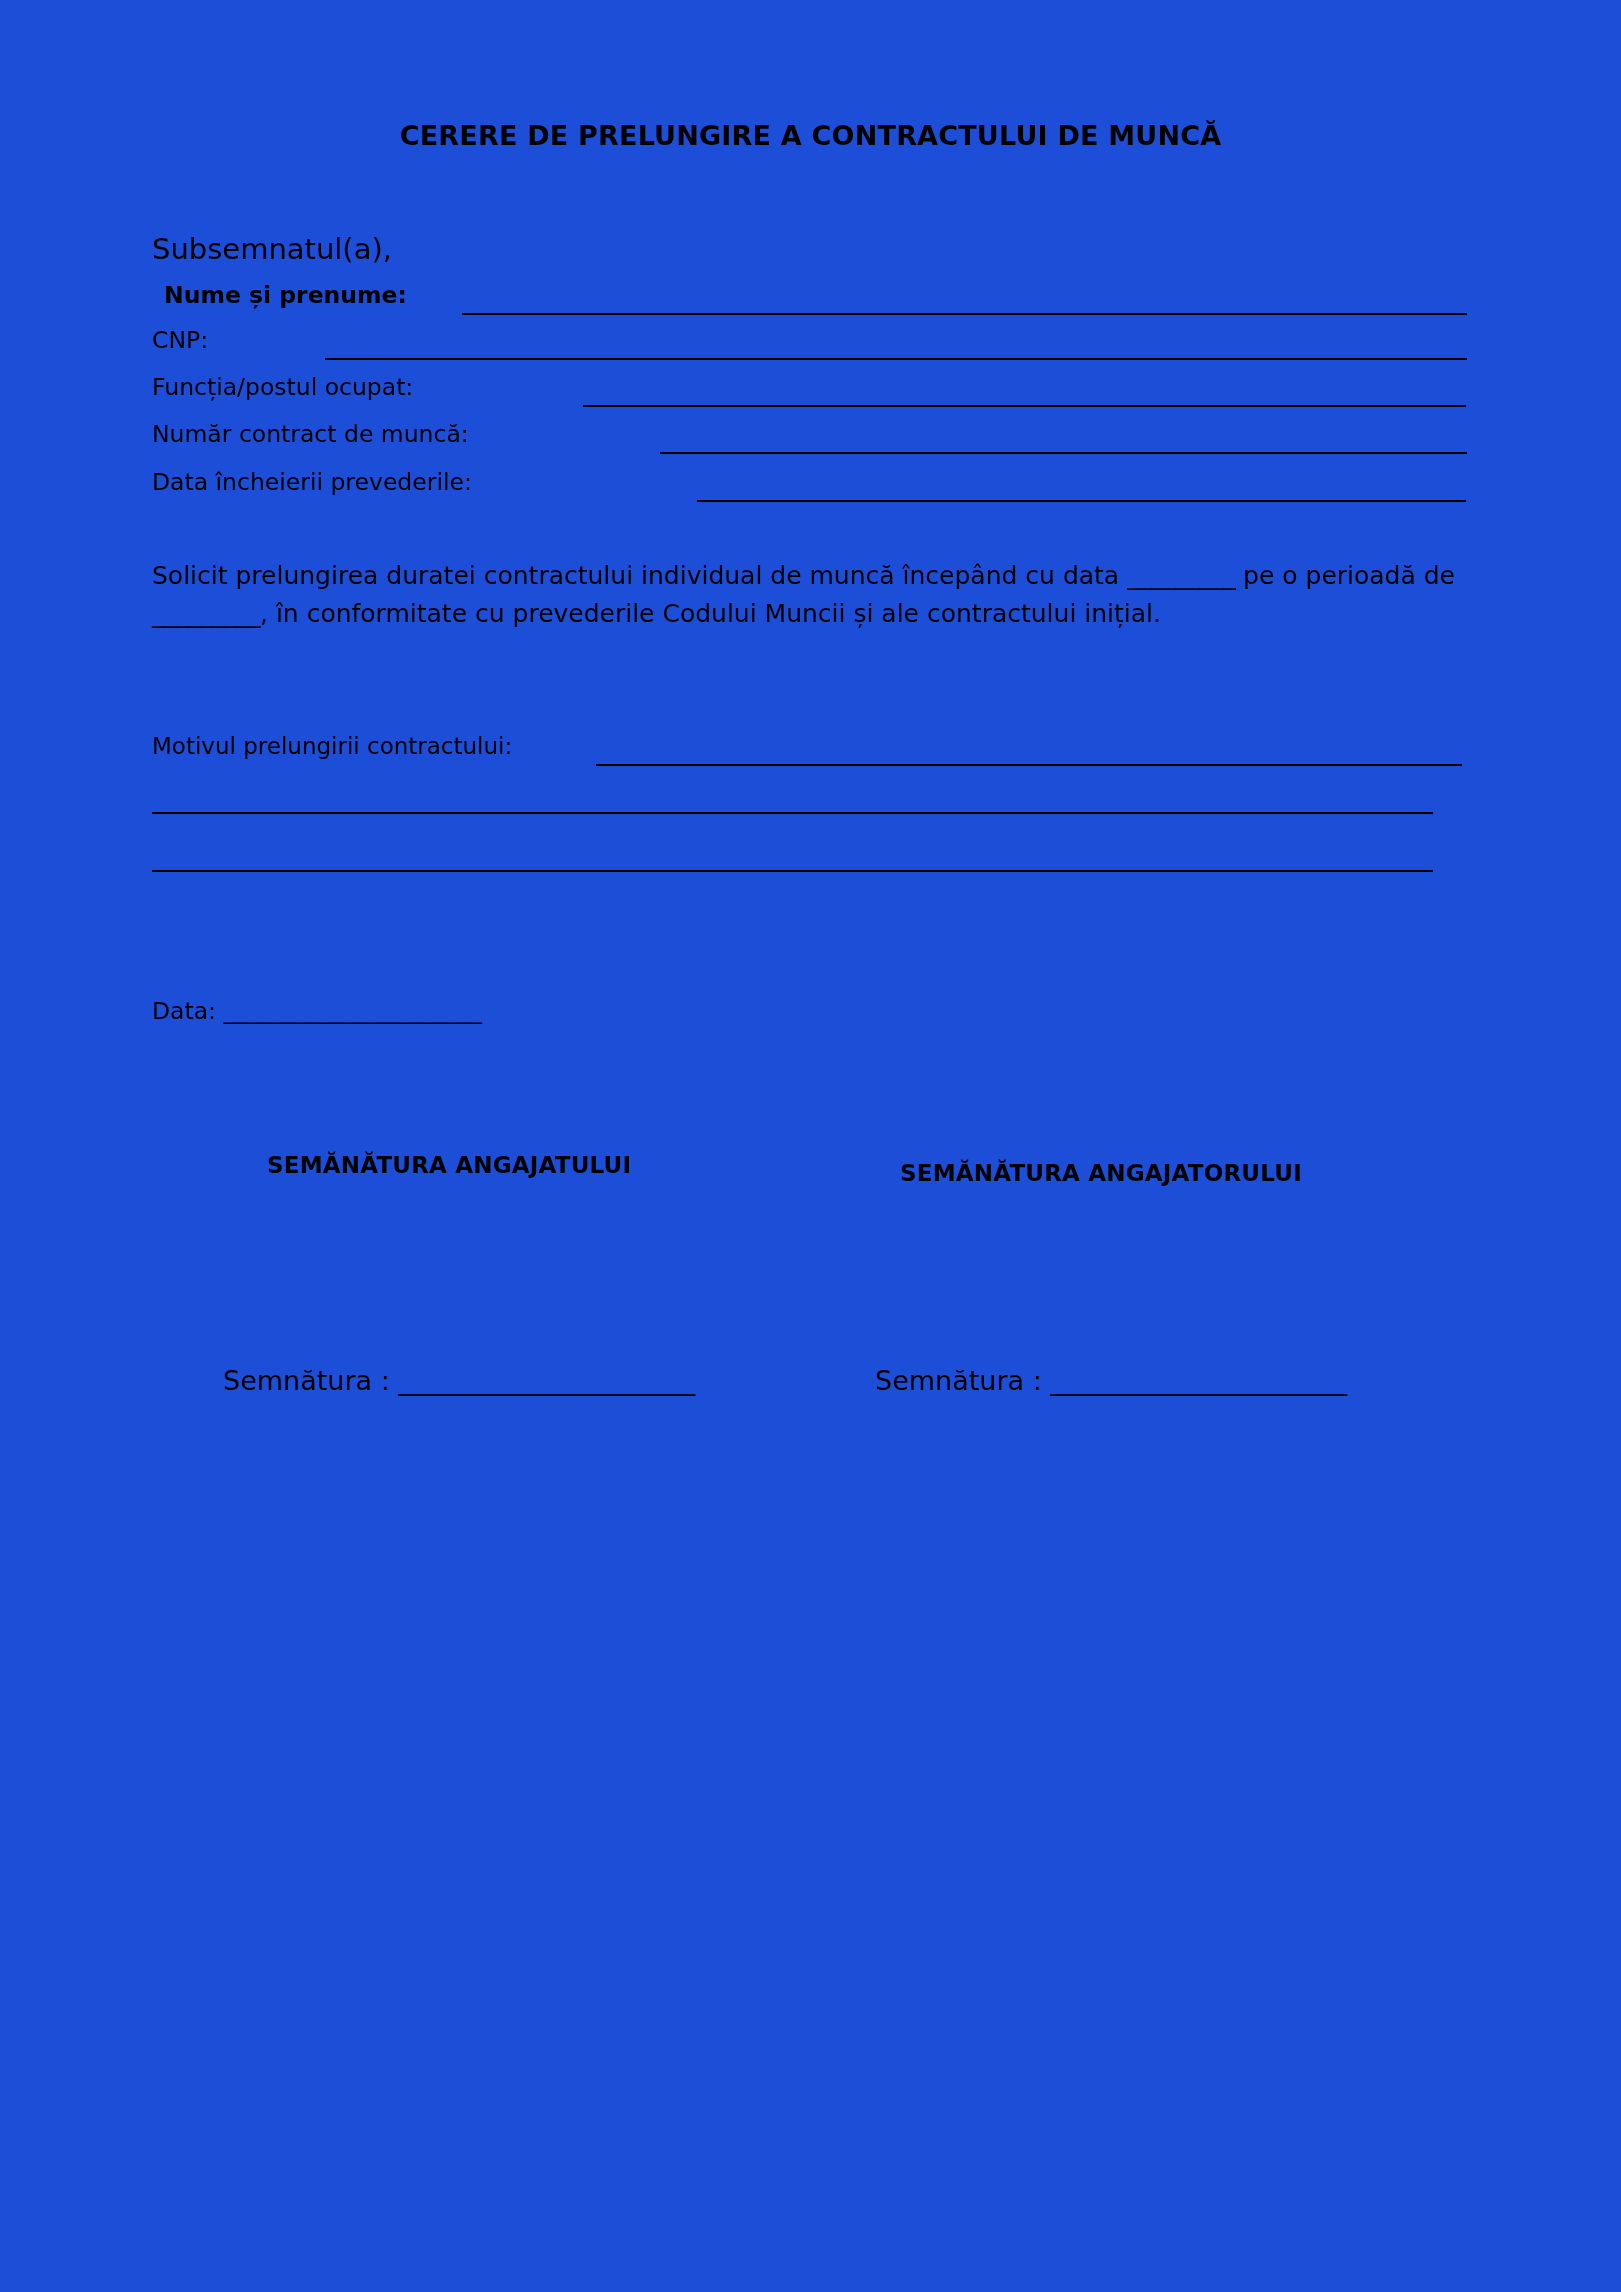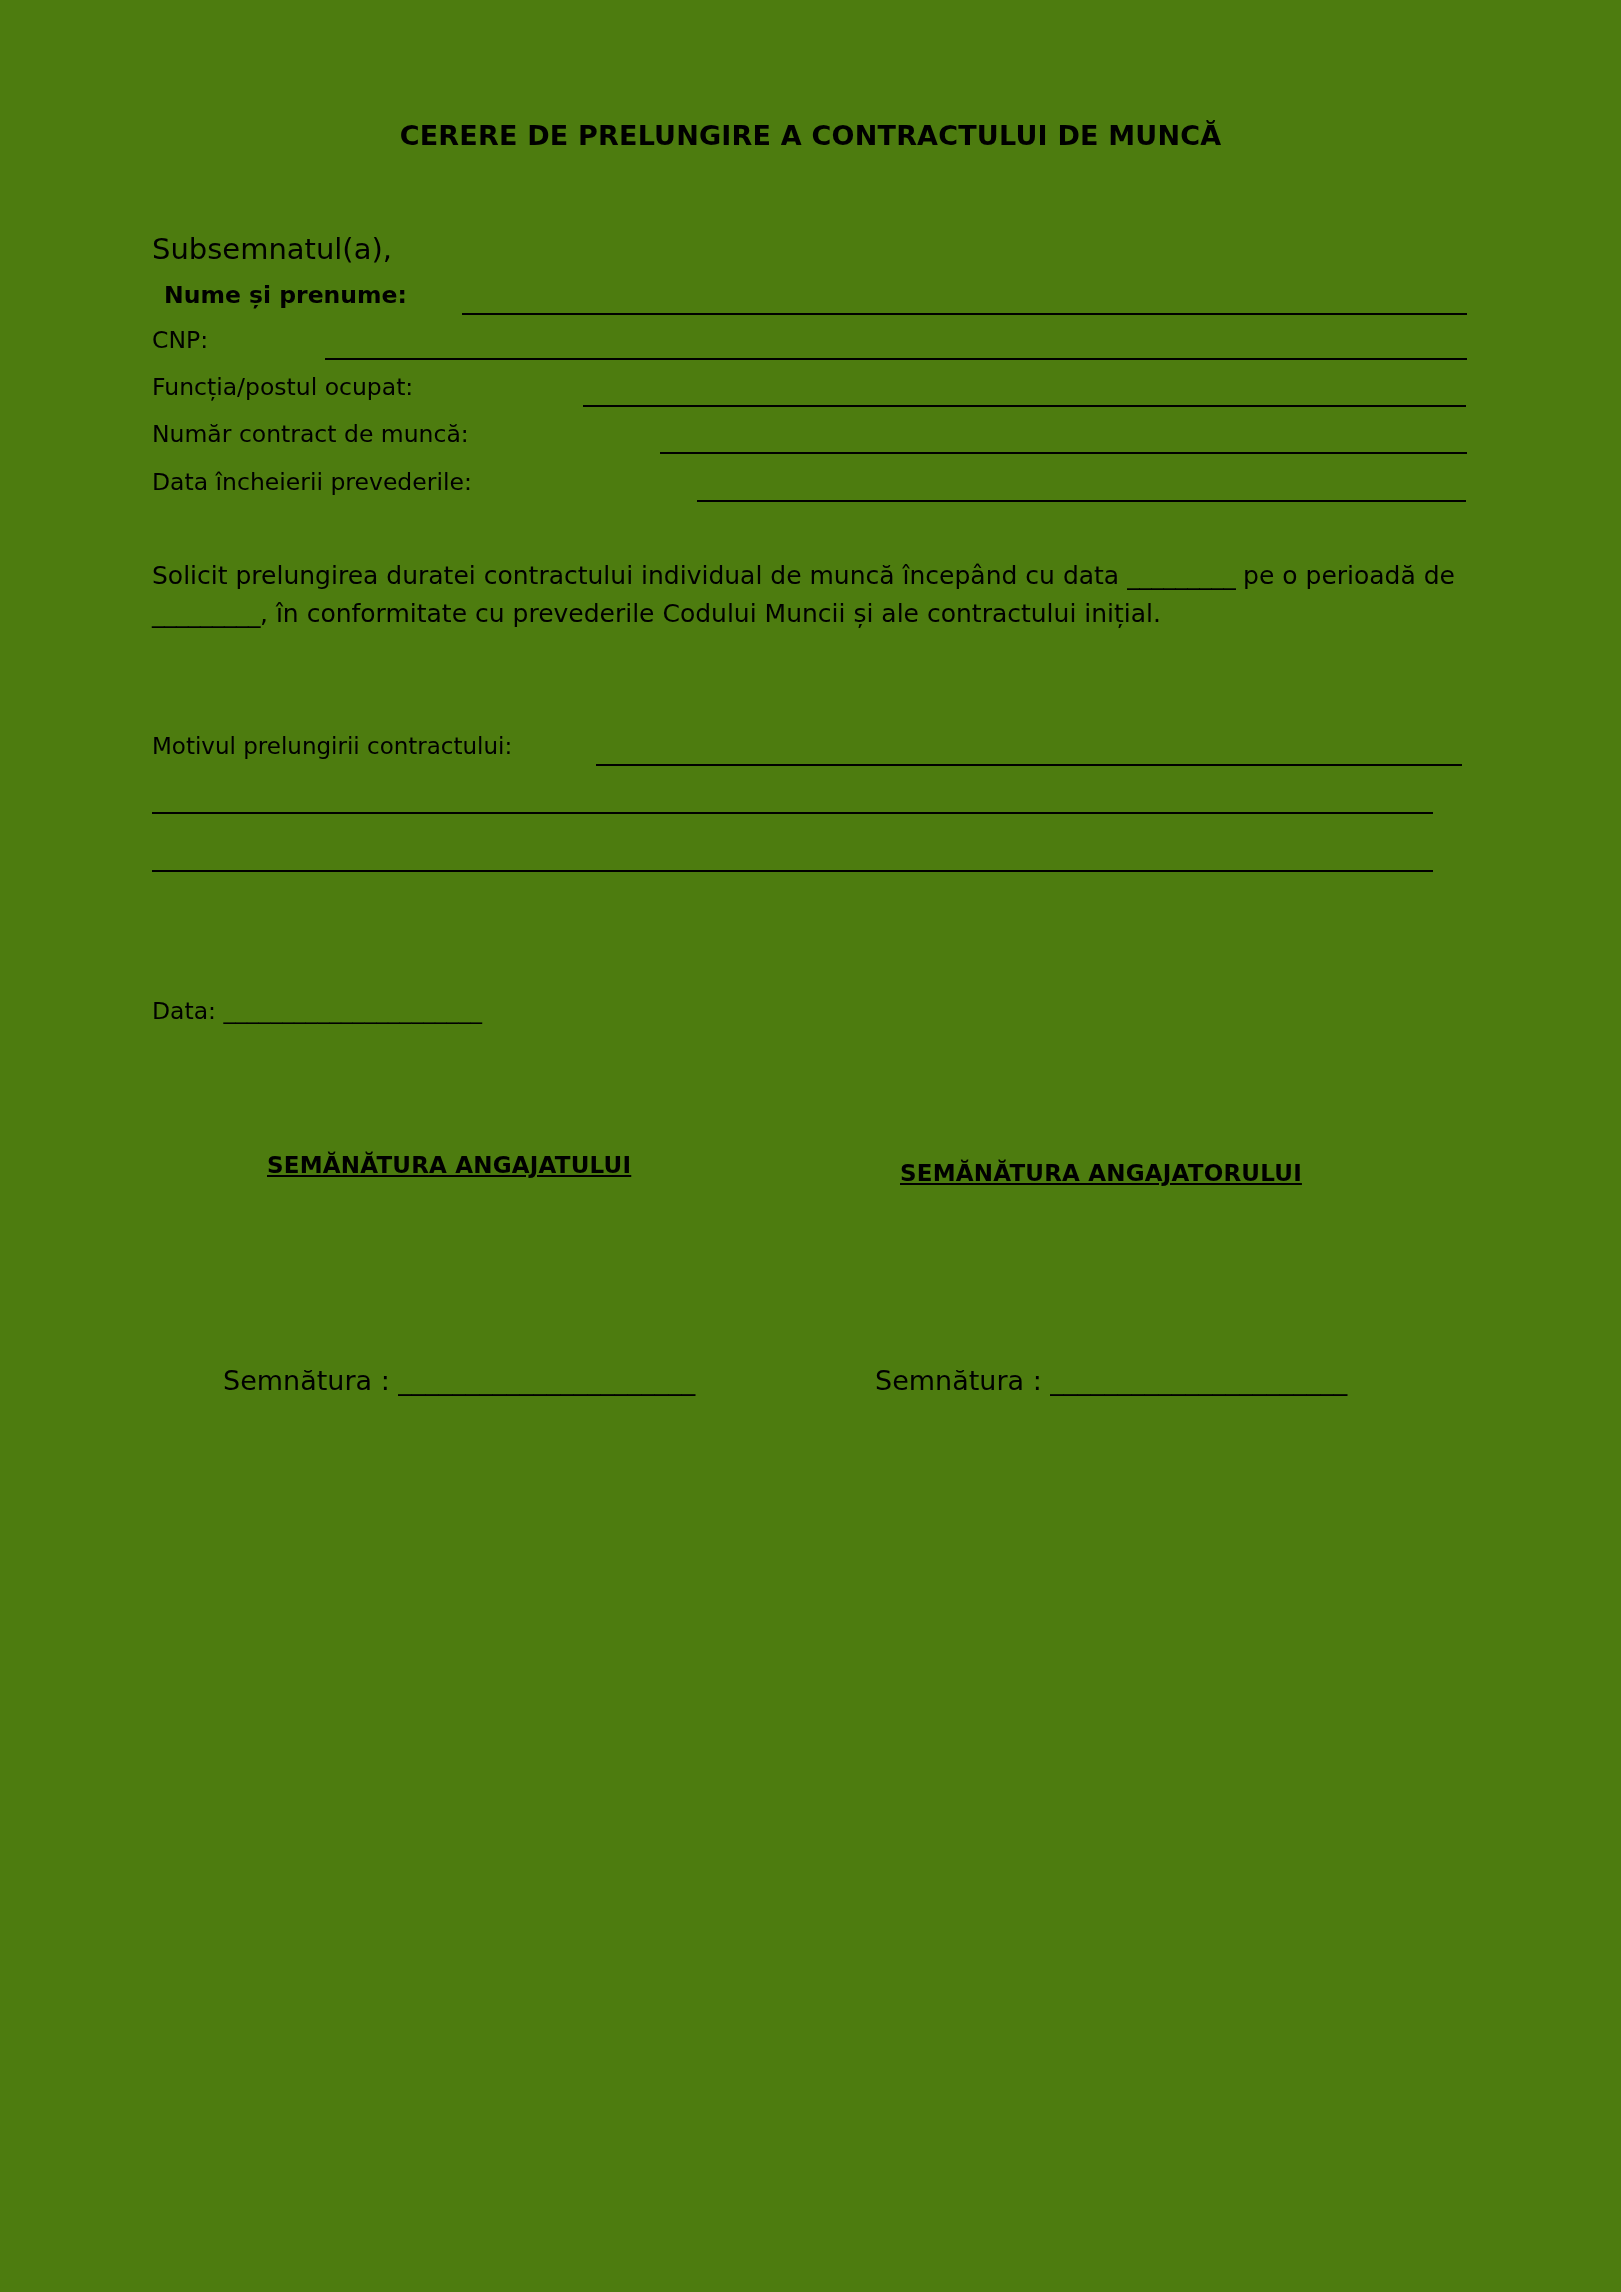--- a/index.html
+++ b/index.html
@@ -13,21 +13,21 @@
     font-family: "DejaVu Sans", sans-serif;
     color: #000000;
     position: relative;
     overflow: hidden;
   }
 
   .page {
     position: relative;
     width: 1621px;
     height: 2293px;
-    background: #4d7c0f;
+    background: #1d4ed8;
   }
 
   
   .doc-title {
     position: absolute;
     left: 0;
     top: 120px;
     width: 1621px;
     text-align: center;
     font-size: 27px;
@@ -118,21 +118,20 @@
   }
 
   
   .sig-heading {
     position: absolute;
     top: 1152px;
     font-size: 23px;
     font-weight: bold;
     white-space: nowrap;
     letter-spacing: 0.2px;
-    text-decoration: underline;
   }
   .sig-heading.left  { left: 267px; }
   .sig-heading.right { left: 900px; margin-top: 8px; }
 
   
   .sig-line {
     position: absolute;
     top: 1365px;
     font-size: 27px;
     white-space: nowrap;

